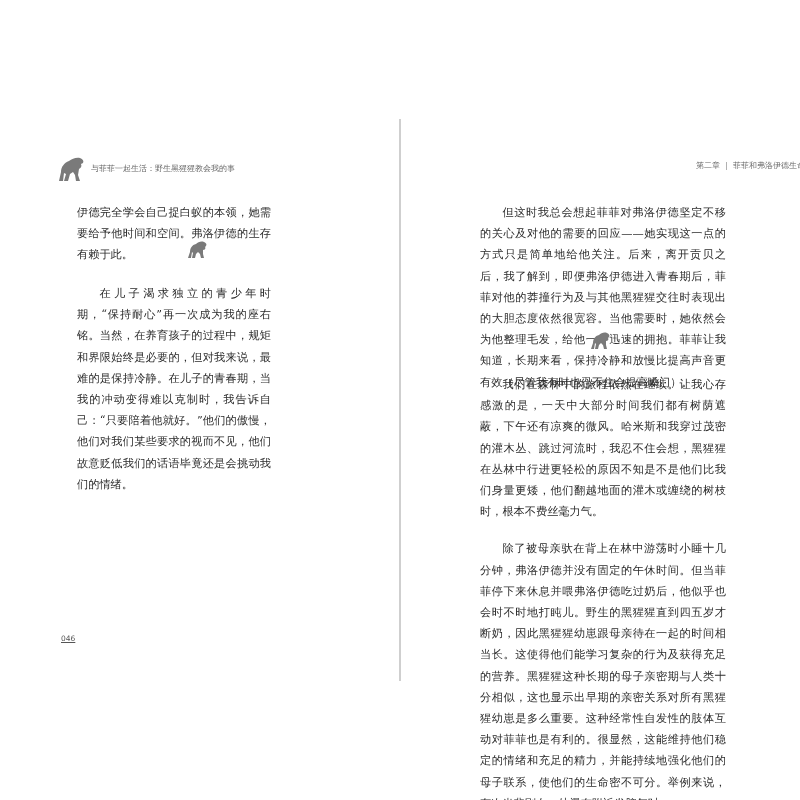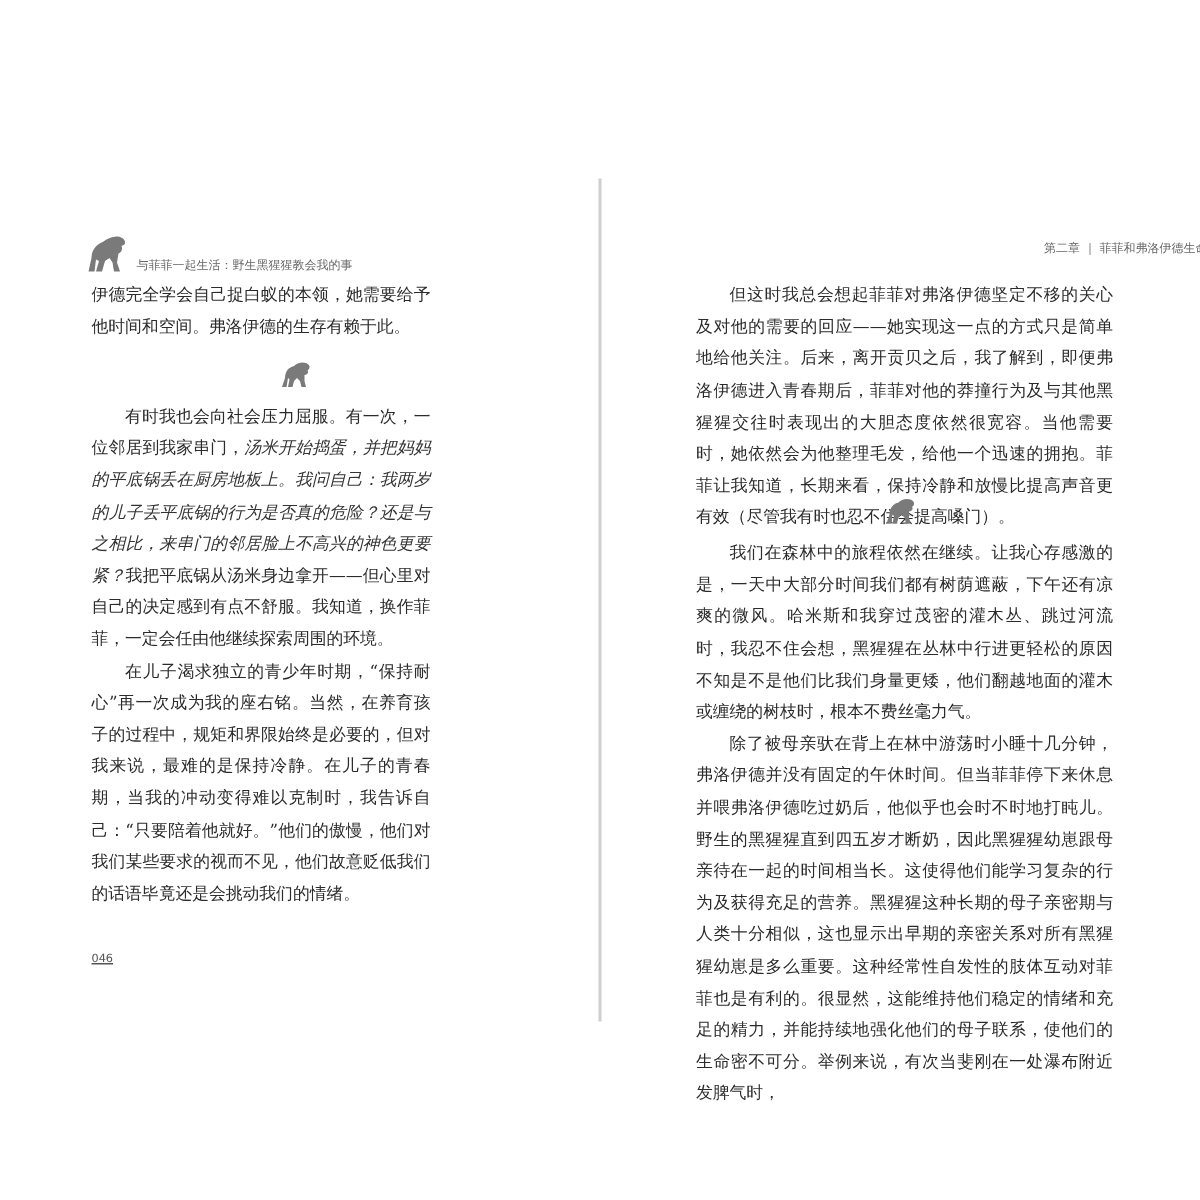--- a/index.html
+++ b/index.html
@@ -40,21 +40,21 @@
       position: absolute;
       font-family: "DejaVu Sans", "Liberation Sans", sans-serif;
       font-size: 8px;
       color: #666;
       white-space: nowrap;
     }
     .page-left .running-head {
       left: 56px;
       top: 154px;
       display: flex;
-      align-items: flex-end;
+      align-items: center;
     }
     .page-right .running-head {
       right: 40px;
       top: 160px;
     }
     .head-chimp {
       width: 34px;
       height: 28px;
       margin-right: 1px;
     }
@@ -63,21 +63,21 @@
       position: absolute;
       font-size: 11.2px;
       line-height: 21.2px;
       text-align: justify;
       text-justify: inter-character;
       color: #2b2b2b;
     }
     .page-left .text-block { left: 61px; width: 226px; }
     .page-right .text-block { left: 63px; width: 278px; }
 
-    .para { margin: 0; }
+    .para { margin: 16px; }
     .indent { text-indent: 2em; }
     .italic-ish { font-style: italic; color: #333; }
 
     .ornament {
       position: absolute;
       width: 26px;
       height: 20px;
     }
 
     .folio {
@@ -108,21 +108,20 @@
 
     <div class="text-block" style="top:186px;">
       <p class="para">伊德完全学会自己捉白蚁的本领，她需要给予他时间和空间。弗洛伊德的生存有赖于此。</p>
     </div>
 
     <svg class="ornament" style="left:186px; top:239px;" viewBox="0 0 26 20">
       <path fill="#7a7a7a" d="M2 19 L4 13 C4 9 6 6 10 5 C12 3 15 2 18 3 C20 4 21 5 20 7 L19 8 C20 9 19 11 17 11 L17 15 L18 19 L15 19 L14 15 L12 13 L10 15 L9 19 L6 19 L7 14 L6 13 L5 19 Z"></path>
     </svg>
 
     <div class="text-block" style="top:267px;">
-      <p class="para indent"><span>有时我也会向社会压力屈服。有一次，一位邻居到我家串门，</span><span class="italic-ish">汤米开始捣蛋，并把妈妈的平底锅丢在厨房地板上。我问自己：我两岁的儿子丢平底锅的行为是否真的危险？还是与之相比，来串门的邻居脸上不高兴的神色更要紧？</span><span>我把平底锅从汤米身边拿开——但心里对自己的决定感到有点不舒服。我知道，换作菲菲，一定会任由他继续探索周围的环境。</span></p>
       <p class="para indent">在儿子渴求独立的青少年时期，“保持耐心”再一次成为我的座右铭。当然，在养育孩子的过程中，规矩和界限始终是必要的，但对我来说，最难的是保持冷静。在儿子的青春期，当我的冲动变得难以克制时，我告诉自己：“只要陪着他就好。”他们的傲慢，他们对我们某些要求的视而不见，他们故意贬低我们的话语毕竟还是会挑动我们的情绪。</p>
     </div>
 
     <div class="folio">046</div>
   </div>
 
   <div class="page page-right">
 
     <div class="running-head">第二章 ｜ 菲菲和弗洛伊德生命中的一天</div>
 

